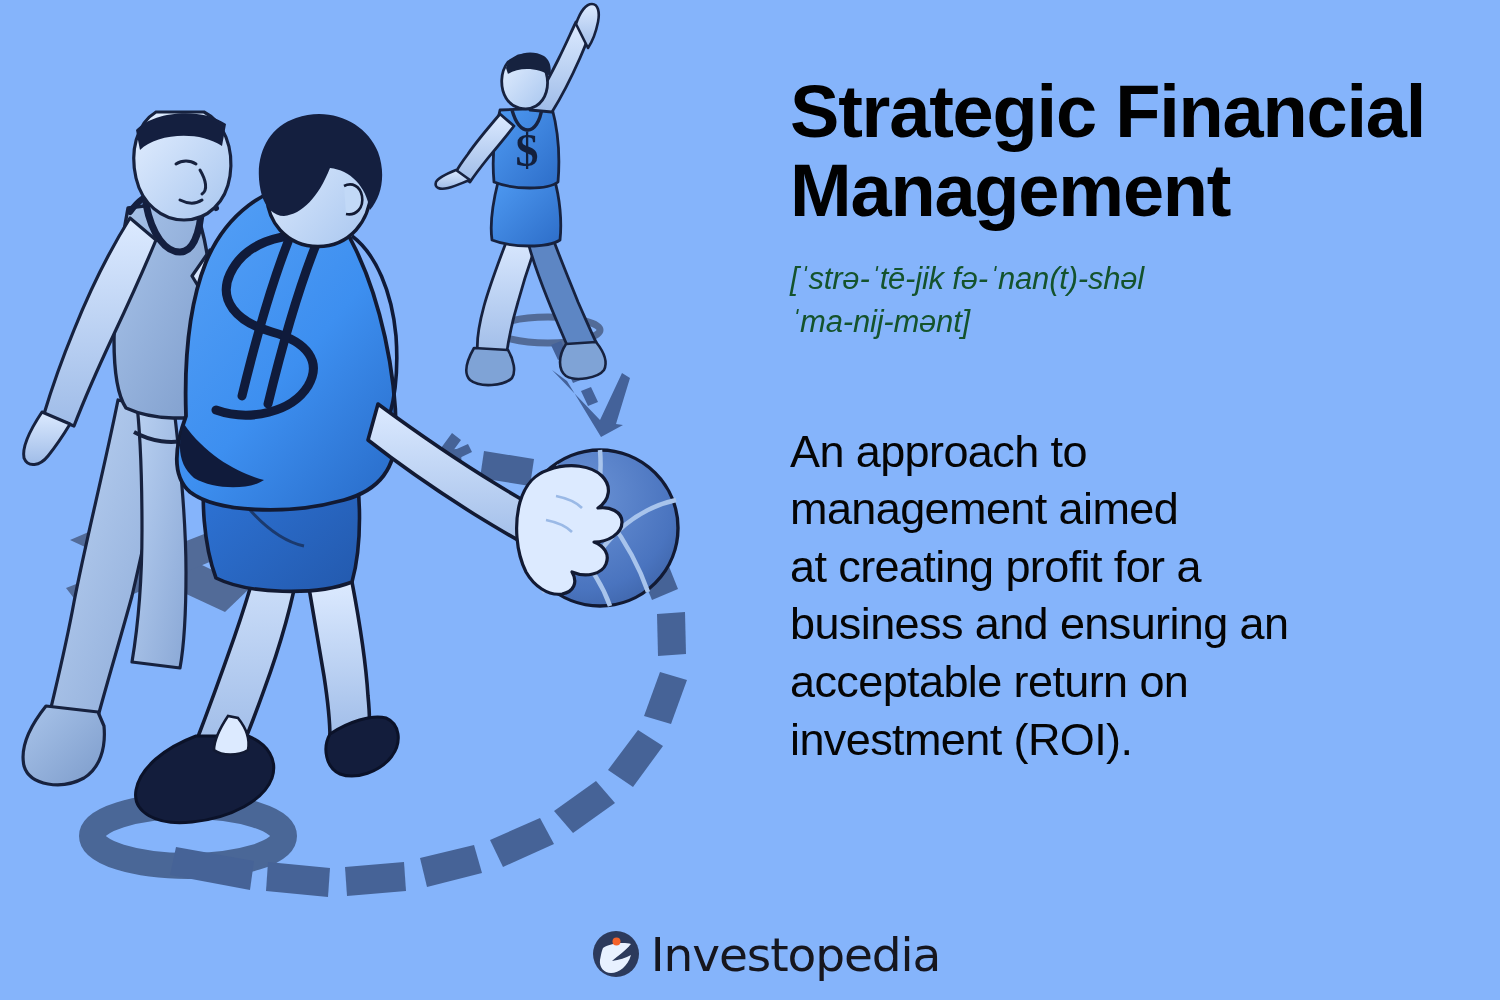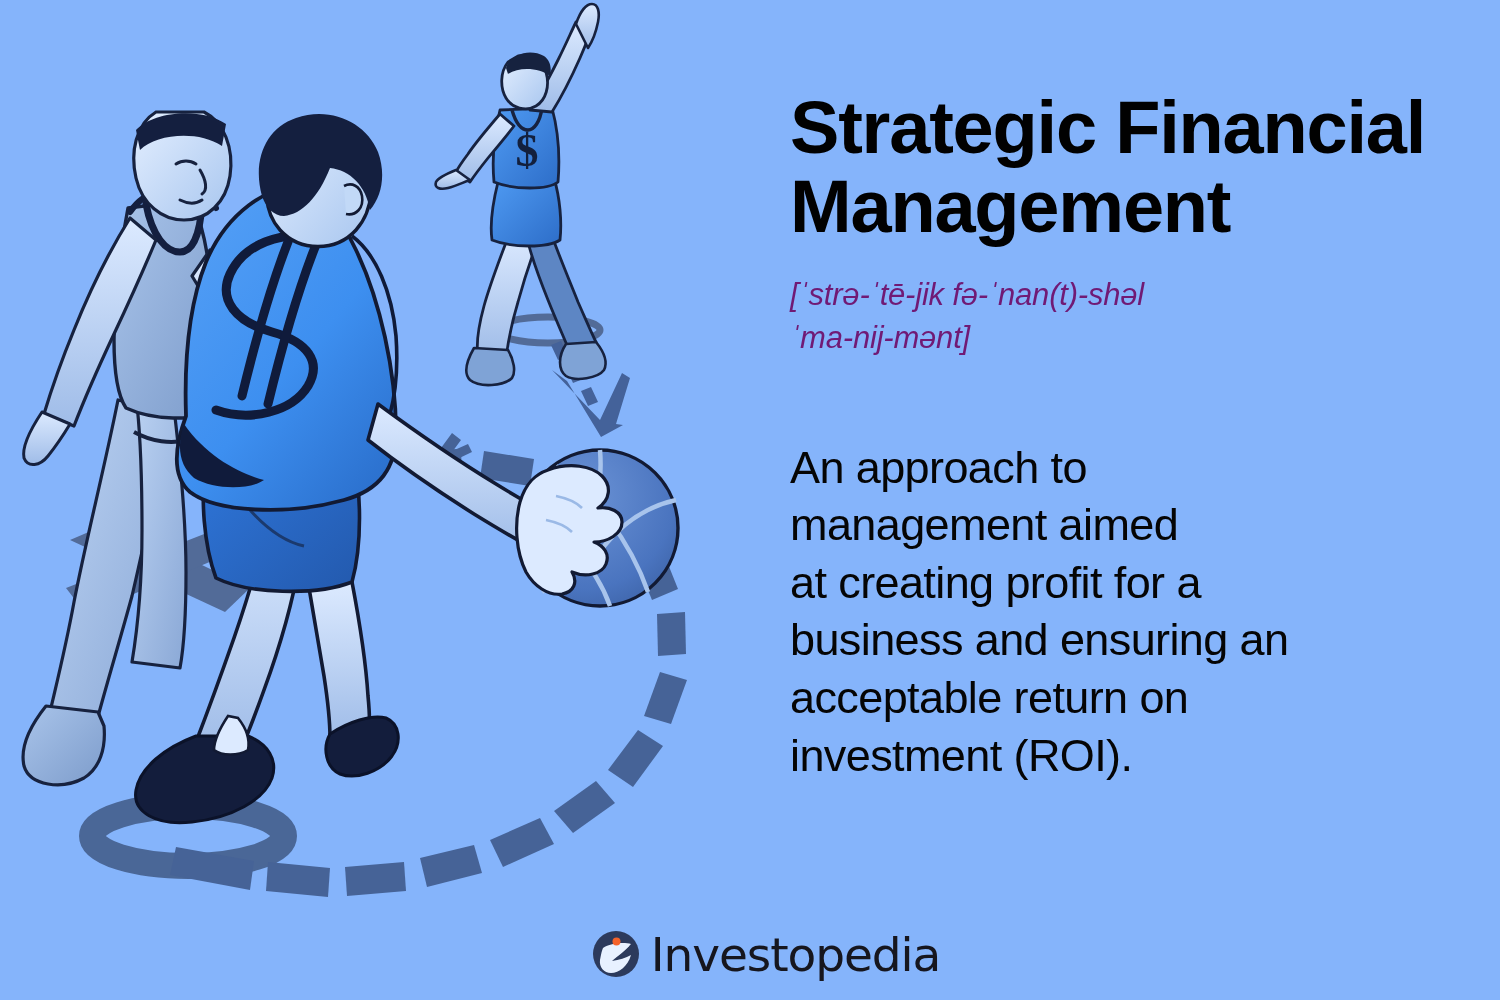--- a/index.html
+++ b/index.html
@@ -22,37 +22,37 @@
     left: 0; top: 0;
     width: 780px;
     height: 920px;
   }
   #illustration svg { display: block; width: 100%; height: 100%; }
 
   
   #text-column {
     position: absolute;
     left: 790px;
-    top: 88px;
+    top: 72px;
     width: 680px;
   }
   #title {
     font-size: 74px;
     font-weight: bold;
     line-height: 1.07;
     letter-spacing: -1.2px;
     color: #010101;
     margin: 0;
     white-space: pre-line;
   }
   #pronunciation {
     font-size: 31px;
     font-style: italic;
     line-height: 1.36;
-    color: #701a75;
+    color: #14532d;
     margin: 28px 0 0 0;
     white-space: pre-line;
     letter-spacing: -0.2px;
   }
   #definition {
     font-size: 45px;
     line-height: 1.28;
     color: #050505;
     margin: 80px 0 0 0;
     letter-spacing: -0.6px;

